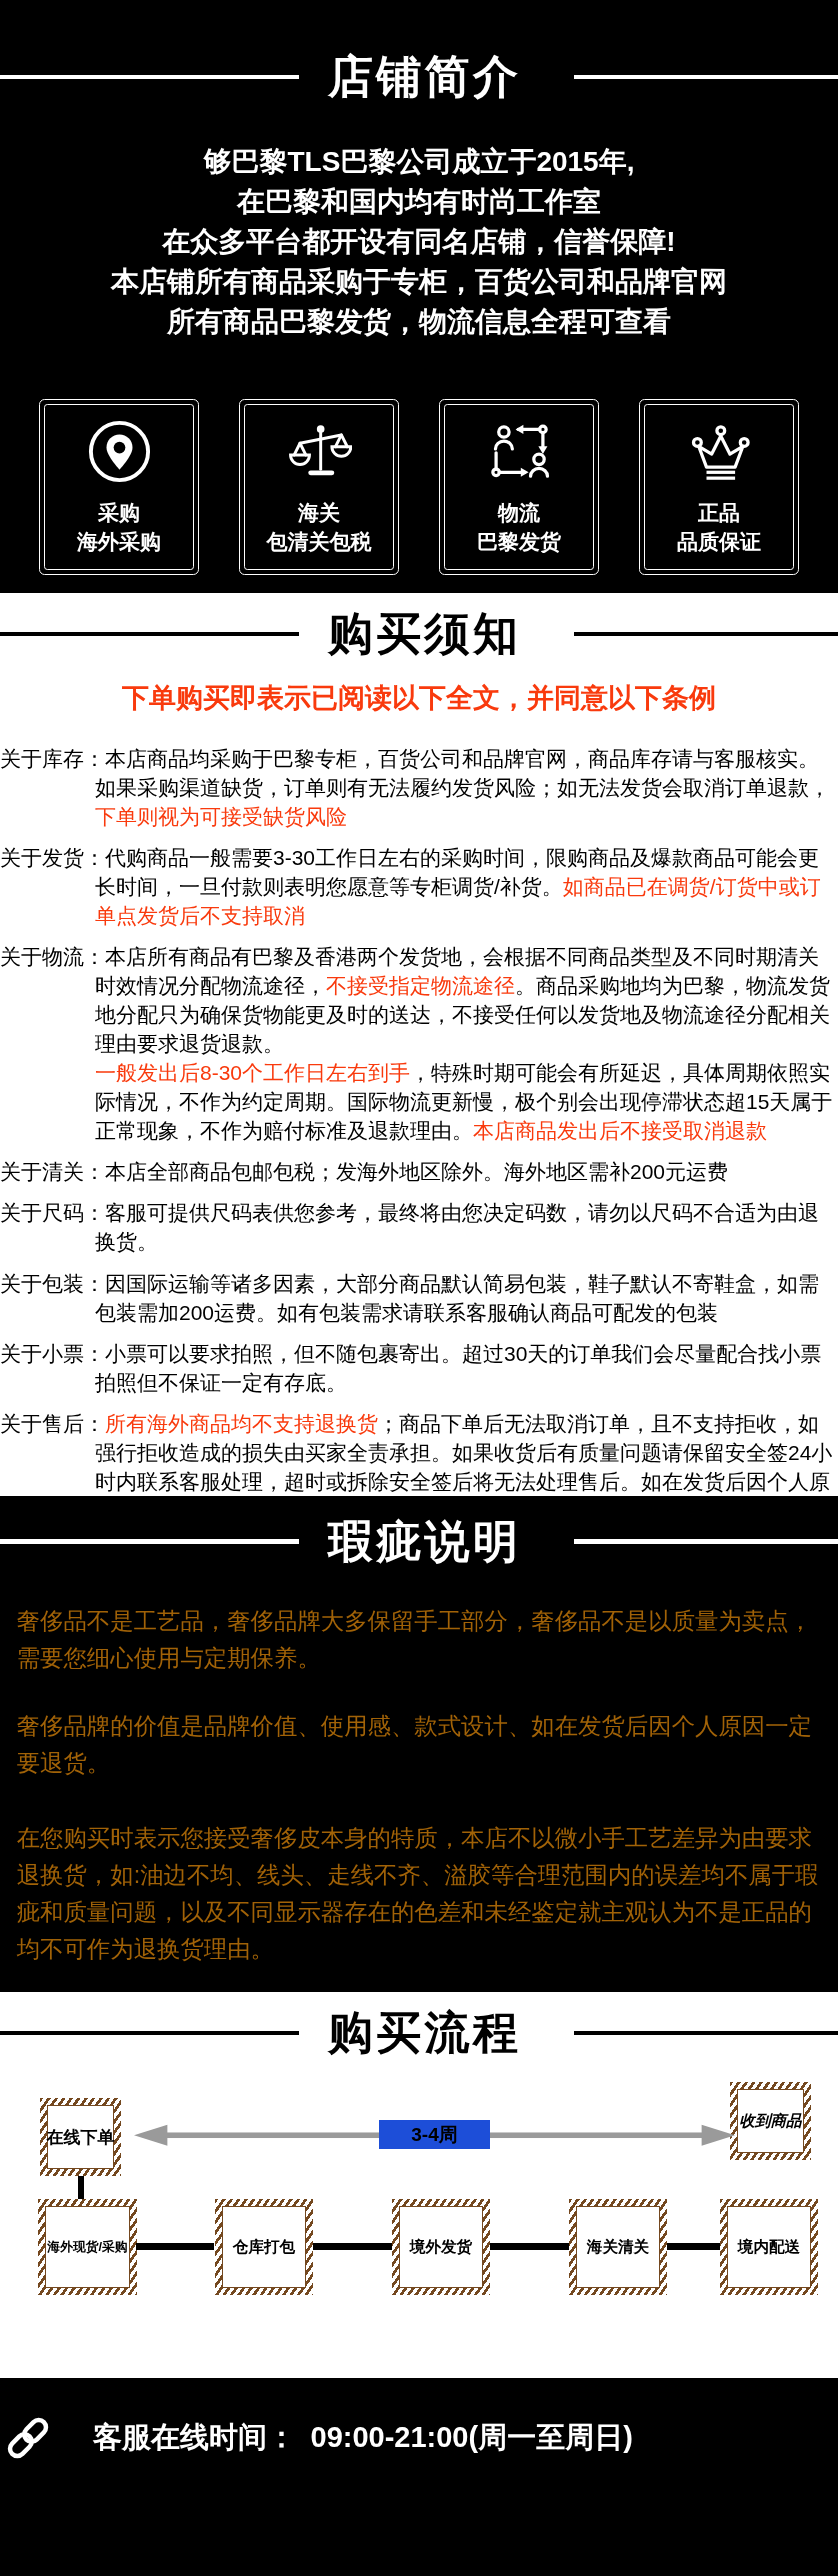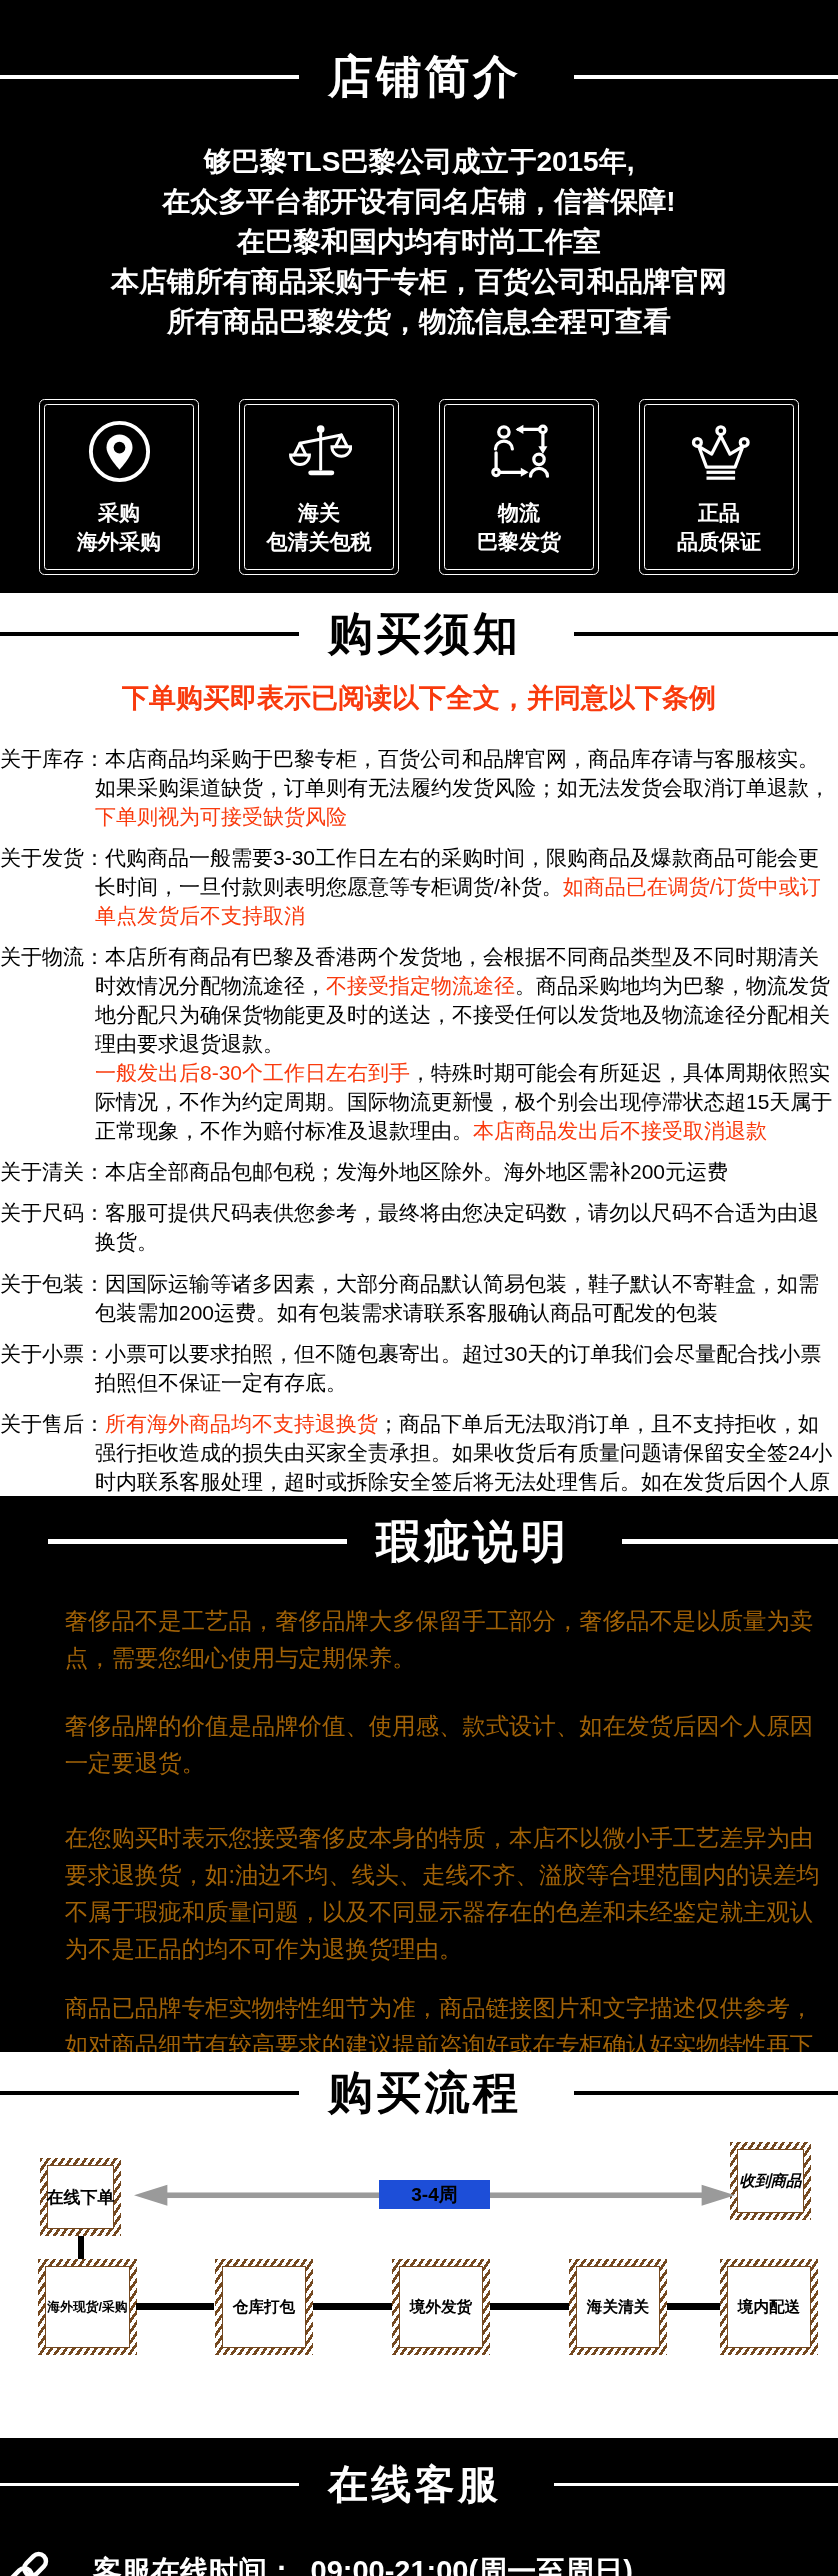--- a/index.html
+++ b/index.html
@@ -48,21 +48,21 @@
     color:var(--accent,#f93a0d);line-height:37px;
   }
   .notice-items{margin-top:27px;padding-right:3.3px;}
   .notice-item{margin-bottom:12.2px;font-size:21px;line-height:29px;color:#000;}
   .notice-block{padding-left:95px;}
   .notice-block.first{text-indent:-95px;}
   .notice-label{color:#000;}
   .seg-red{color:var(--accent,#f93a0d);}
 
   
-  #sec-defects{height:556px;padding-left:48px;}
+  #sec-defects{height:496px;}
   #sec-defects .sec-head{padding-top:15.6px;}
   .defect-paras{margin-top:31px;padding:0 16.7px;}
   .defect-para{font-size:23.4px;line-height:37px;color:#a16207;margin-bottom:31px;}
   .defect-para:nth-child(2){margin-bottom:38px;}
   .defect-para:nth-child(3){margin-bottom:22px;}
 
   
   #sec-process{height:386px;position:relative;}
   #sec-process .sec-head{padding-top:11px;}
   .hbox{
@@ -99,22 +99,22 @@
 <div class="page">
 
   <section class="sec black" id="sec-intro">
     <div class="sec-head">
       <div class="rule left"></div>
       <div class="sec-title">店铺简介</div>
       <div class="rule right"></div>
     </div>
     <div class="intro-lines" id="intro-lines">
         <div class="intro-line">够巴黎TLS巴黎公司成立于2015年,</div>
+        <div class="intro-line">在巴黎和国内均有时尚工作室</div>
         <div class="intro-line">在众多平台都开设有同名店铺，信誉保障!</div>
-        <div class="intro-line">在巴黎和国内均有时尚工作室</div>
         <div class="intro-line">本店铺所有商品采购于专柜，百货公司和品牌官网</div>
         <div class="intro-line">所有商品巴黎发货，物流信息全程可查看</div>
       </div>
     <div class="features" id="features">
         <div class="feature">
           <div class="feature-inner">
             <div class="feature-icon"><svg viewBox="0 0 100 100" width="100%" height="100%">
                 <circle cx="50" cy="50" r="44" stroke="#fff" stroke-width="6" fill="none"></circle>
                 <path d="M50 24 C61 24 70 32.5 70 44 C70 57 50 78 50 78 C50 78 30 57 30 44 C30 32.5 39 24 50 24 Z" fill="#fff"></path>
                 <circle cx="50" cy="44" r="9" fill="#000"></circle>
@@ -279,25 +279,20 @@
           <div class="hbox-inner" style="font-size: 15.6px;">境内配送</div>
         </div>
         <div class="conn" style="left: 136px; top: 251px; width: 78px; height: 7.2px;"></div>
         <div class="conn" style="left: 313px; top: 251px; width: 79px; height: 7.2px;"></div>
         <div class="conn" style="left: 490px; top: 251px; width: 79px; height: 7.2px;"></div>
         <div class="conn" style="left: 667px; top: 251px; width: 53px; height: 7.2px;"></div>
       </div>
   </section>
 
   <section class="sec black" id="sec-service">
-    <div class="sec-head">
-      <div class="rule left"></div>
-      <div class="sec-title">在线客服</div>
-      <div class="rule right"></div>
-    </div>
     <div class="service-row">
       <svg class="service-icon" viewBox="0 0 100 100">
         <g transform="rotate(-45 50 50)" stroke="#ffffff" stroke-width="8" fill="none">
           <rect x="10" y="37" width="44" height="26" rx="13"></rect>
           <rect x="46" y="37" width="44" height="26" rx="13"></rect>
         </g>
       </svg>
       <div class="service-text">
         <span>客服在线时间：</span><span class="val">09:00-21:00(周一至周日)</span>
       </div>

